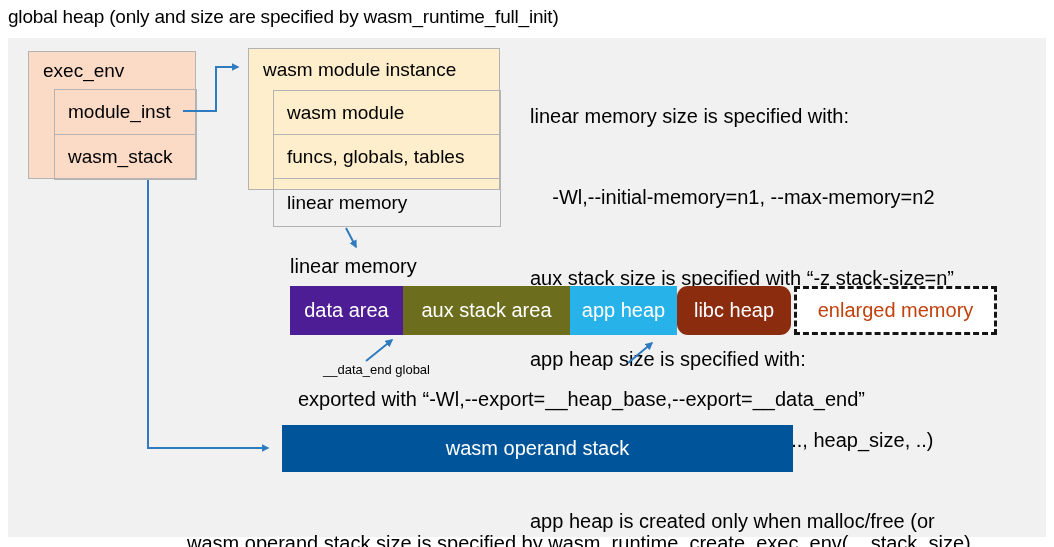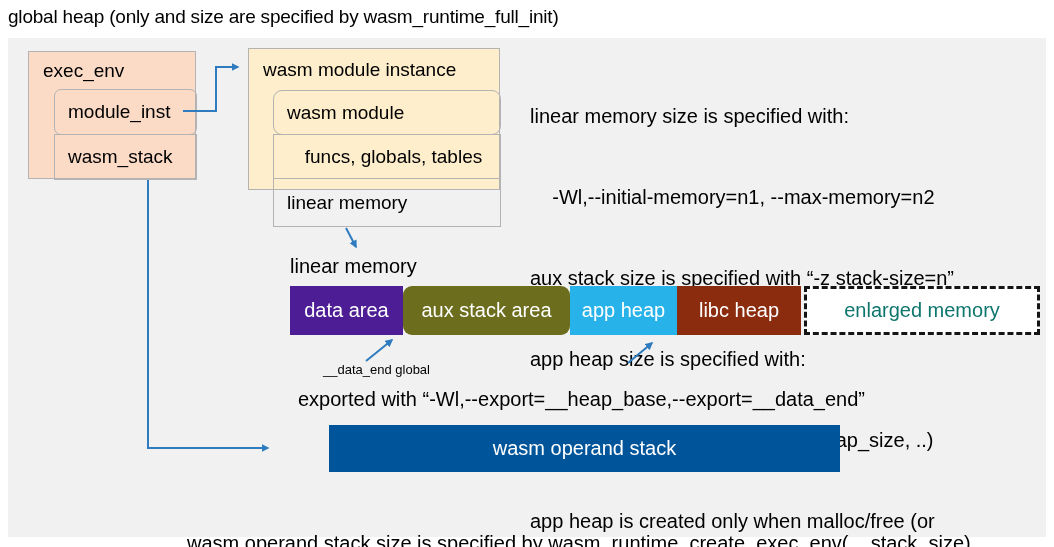--- a/index.html
+++ b/index.html
@@ -13,39 +13,39 @@
 
   
   .struct-box{position:absolute;border:1px solid #b3b3b3;box-sizing:border-box;}
   .exec-env{left:28px;top:51px;width:168px;height:128px;}
   .mod-inst-box{left:248px;top:48px;width:252px;height:142px;}
   .struct-header{position:absolute;left:14px;top:0;font-size:19px;}
   .exec-env .struct-header{line-height:37px;}
   .mod-inst-box .struct-header{line-height:41px;}
   .struct-row{position:absolute;border:1px solid #b3b3b3;box-sizing:border-box;
               font-size:19px;padding-left:13px;display:flex;align-items:center;}
-  .ee-row1{left:25px;top:37px;width:143px;height:46px;border-radius:7px;}
+  .ee-row1{left:25px;top:37px;width:143px;height:46px;}
   .ee-row2{left:25px;top:82px;width:143px;height:46px;}
-  .mi-row1{left:24px;top:41px;width:228px;height:45px;border-radius:9px;}
-  .mi-row2{left:24px;top:85px;width:228px;height:45px;justify-content:center;}
+  .mi-row1{left:24px;top:41px;width:228px;height:45px;}
+  .mi-row2{left:24px;top:85px;width:228px;height:45px;}
   .mi-row3{left:24px;top:129px;width:228px;height:49px;}
 
   
   .notes-top{left:530px;top:49px;font-size:20px;line-height:27px;white-space:pre;}
 
   
   .lm-label{left:290px;top:255px;font-size:20px;}
   .lm-bar{left:290px;top:286px;height:49px;display:flex;align-items:stretch;}
   .seg{display:flex;align-items:center;justify-content:center;
        color:#fff;font-size:20px;box-sizing:border-box;}
   .seg-1{width:113px;}
   .seg-2{width:167px;}
   .seg-3{width:107px;}
-  .seg-4{width:124px;}
-  .seg-5{width:236px;margin-left:3px;border:3px dashed #151515;color:#0f766e;}
+  .seg-4{width:114px;border-radius:11px;}
+  .seg-5{width:203px;margin-left:3px;border:3px dashed #151515;color:#c2410c;}
 
   .ann{font-size:13px;}
   .ann-data-end{left:323px;top:362px;}
   .ann-heap-base{left:602px;top:365px;}
   .ann-exported{left:298px;top:388px;font-size:20px;}
 
   .operand-bar{left:282px;top:425px;width:511px;height:47px;color:#fff;
                font-size:20px;display:flex;align-items:center;justify-content:center;}
 
   .notes-bottom{left:187px;top:481px;font-size:20px;line-height:25px;white-space:pre;}
@@ -91,30 +91,30 @@
     <div>app heap size is specified with:</div>
     <div>    wasm_runtime_instantiate(.., heap_size, ..)</div>
     <div>app heap is created only when malloc/free (or</div>
     
   </div>
 
   <div class="abs lm-label">linear memory</div>
 
   <div class="abs lm-bar">
     <div class="seg seg-1" style="background-color: #4c1d95;">data area</div>
-    <div class="seg seg-2" style="background-color: rgb(108, 110, 30); border-radius: 9px;">aux stack area</div>
+    <div class="seg seg-2" style="background-color: rgb(108, 110, 30);">aux stack area</div>
     <div class="seg seg-3" style="background-color: rgb(39, 179, 233);">app heap</div>
     <div class="seg seg-4" style="background-color: rgb(139, 44, 15);">libc heap</div>
     <div class="seg seg-5" style="background-color: rgb(255, 255, 255);">enlarged memory</div>
   </div>
 
   <div class="abs ann ann-data-end">__data_end global</div>
   <div class="abs ann ann-exported">exported with “-Wl,--export=__heap_base,--export=__data_end”</div>
 
-  <div class="abs operand-bar" style="background-color: rgb(0, 85, 154); margin-left: 47px;">wasm operand stack</div>
+  <div class="abs operand-bar" style="background-color: rgb(0, 85, 154);">wasm operand stack</div>
 
   <div class="abs notes-bottom">
     <div>wasm operand stack size is specified by wasm_runtime_create_exec_env(.., stack_size)</div>
     
   </div>
 
   <svg class="overlay" width="1054" height="547">
     <defs>
       <marker id="arr" markerWidth="10" markerHeight="10" refX="6.5" refY="4" orient="auto" markerUnits="userSpaceOnUse">
         <path d="M0,0 L8,4 L0,8 z" fill="#2e7bbf"></path>

